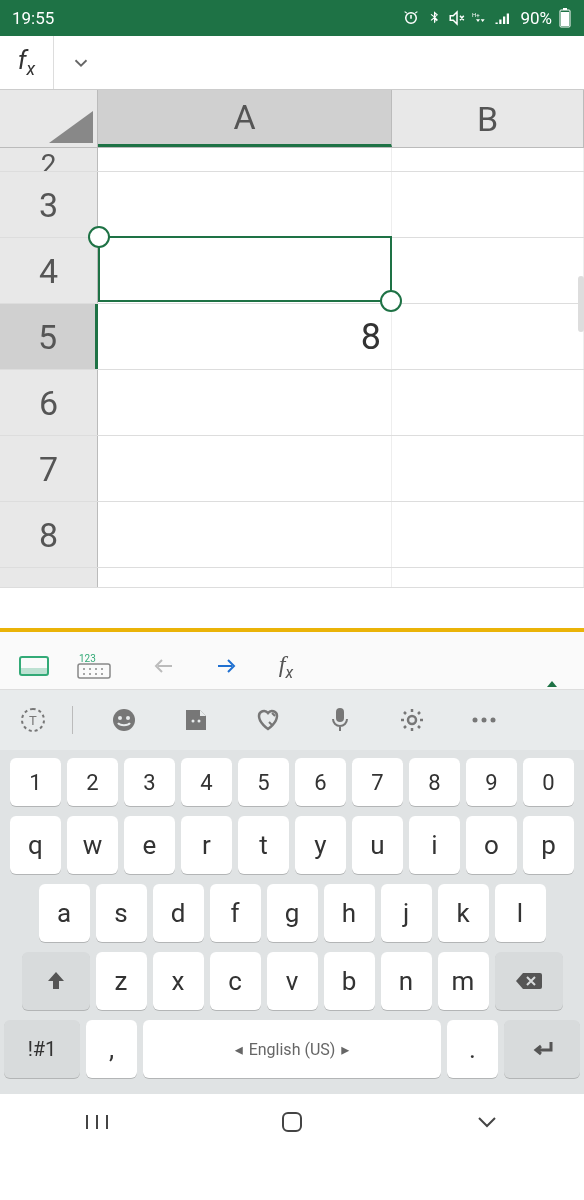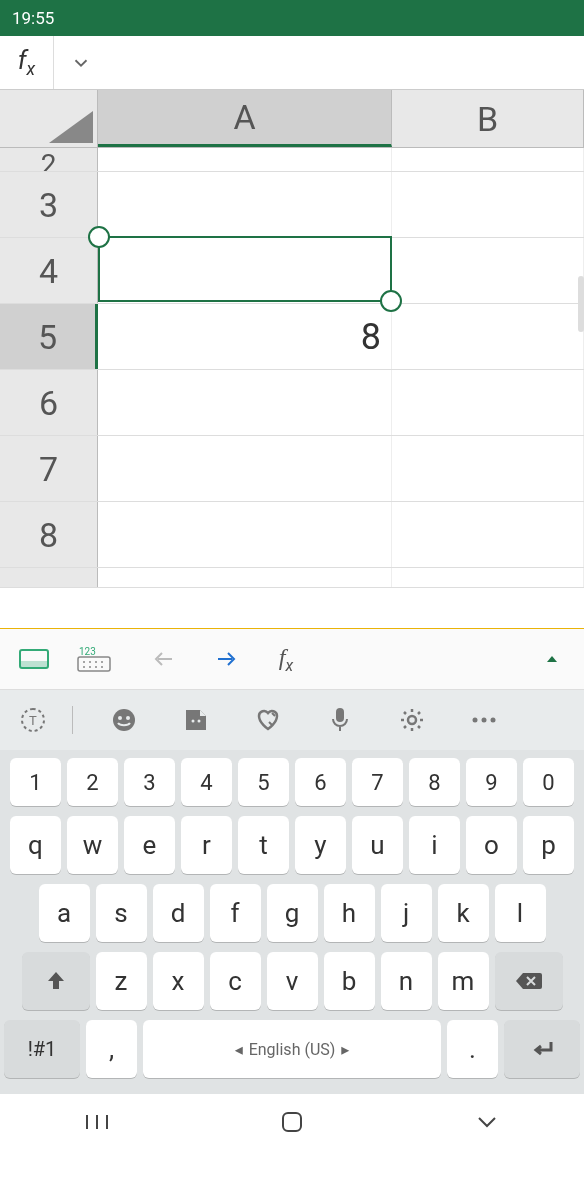--- a/index.html
+++ b/index.html
@@ -39,21 +39,21 @@
 
   
   .selection { position: absolute; border: 2.5px solid #1e7245; pointer-events: none; left: 98px; top: 88px; width: 294px; height: 66px; }
   .handle { position: absolute; width: 22px; height: 22px; background: #fff; border: 2.5px solid #1e7245; border-radius: 50%; }
   .handle-tl { left: -12px; top: -12px; }
   .handle-br { right: -12px; bottom: -12px; }
 
   .scroll-hint { position: absolute; right: 0; top: 128px; width: 6px; height: 56px; background: #ddd; border-radius: 3px; }
 
   
-  .mid-toolbar { height: 62px; background: #fafafa; border-top: 1px solid #eab308; border-bottom: 1px solid #ddd; display: flex; align-items: center; padding: 0 8px; gap: 8px; }
+  .mid-toolbar { height: 62px; background: #fafafa; border-top: 4px solid #eab308; border-bottom: 1px solid #ddd; display: flex; align-items: flex-end; padding: 0 8px; gap: 8px; }
   .mid-btn { width: 52px; height: 46px; display: flex; align-items: center; justify-content: center; }
   .mid-spacer { flex: 1; }
   .mid-expand { width: 48px; display: flex; align-items: center; justify-content: center; }
 
   
   .kb-toolbar { height: 60px; background: #e8ebec; display: flex; align-items: center; padding: 0 12px; gap: 30px; }
   .kb-tb-btn { width: 42px; height: 42px; display: flex; align-items: center; justify-content: center; }
   .kb-tb-sep { width: 1px; height: 28px; background: #bbb; margin-left: -12px; }
 
   
@@ -73,20 +73,44 @@
 
   
   .nav-bar { height: 56px; display: flex; align-items: center; justify-content: space-around; background: #fff; }
   .nav-btn { width: 80px; display: flex; align-items: center; justify-content: center; }
 </style>
 </head>
 <body>
 
 <div class="status-bar">
   <div class="status-left">19:55</div>
+  <div class="status-right">
+    <svg width="18" height="18" viewBox="0 0 24 24">
+        <path d="M12 4a8 8 0 108 8 8 8 0 00-8-8zm0 14a6 6 0 116-6 6 6 0 01-6 6zM4 3l3 2-1 1-3-2zm16 0l-3 2 1 1 3-2zM11 8h2v5h-2z"></path>
+      </svg>
+    <svg width="16" height="18" viewBox="0 0 24 24">
+        <path d="M12 2l6 5-4 4 4 4-6 5V13l-4 3-1-1 5-4-5-4 1-1 4 3V2zm2 4v3l2-1.5zm0 9v3l2-1.5z"></path>
+      </svg>
+    <svg width="18" height="18" viewBox="0 0 24 24">
+        <path d="M3 9v6h4l5 5V4L7 9H3zm13 0l5 6m0-6l-5 6" stroke="#fff" stroke-width="2" fill="none"></path>
+      </svg>
+    <svg width="16" height="18" viewBox="0 0 24 24">
+        <text x="0" y="10" font-size="9" fill="#fff">H+</text>
+        <path d="M6 14l3 4 3-4m4 4l-3-4h6z"></path>
+      </svg>
+    <svg width="18" height="18" viewBox="0 0 24 24">
+        <path d="M2 18h3v2H2zm5-4h3v6H7zm5-4h3v10h-3zm5-4h3v14h-3z"></path>
+      </svg>
+    <span class="battery-text">90%</span>
+    <svg width="14" height="20" viewBox="0 0 12 20">
+        <rect x="1" y="2" width="10" height="17" rx="1" fill="none" stroke="#fff" stroke-width="1"></rect>
+        <rect x="4" y="0" width="4" height="2" fill="#fff"></rect>
+        <rect x="2" y="4" width="8" height="14" fill="#fff"></rect>
+      </svg>
+  </div>
 </div>
 
 <div class="formula-bar">
   <div class="fx-label">
       <span style="font-style:italic">f<sub style="font-size:18px">x</sub></span>
     </div>
   <div class="formula-expand">
     <svg width="22" height="22" viewBox="0 0 24 24">
         <path d="M6 9l6 6 6-6" stroke="#666" stroke-width="2" fill="none"></path>
       </svg>

